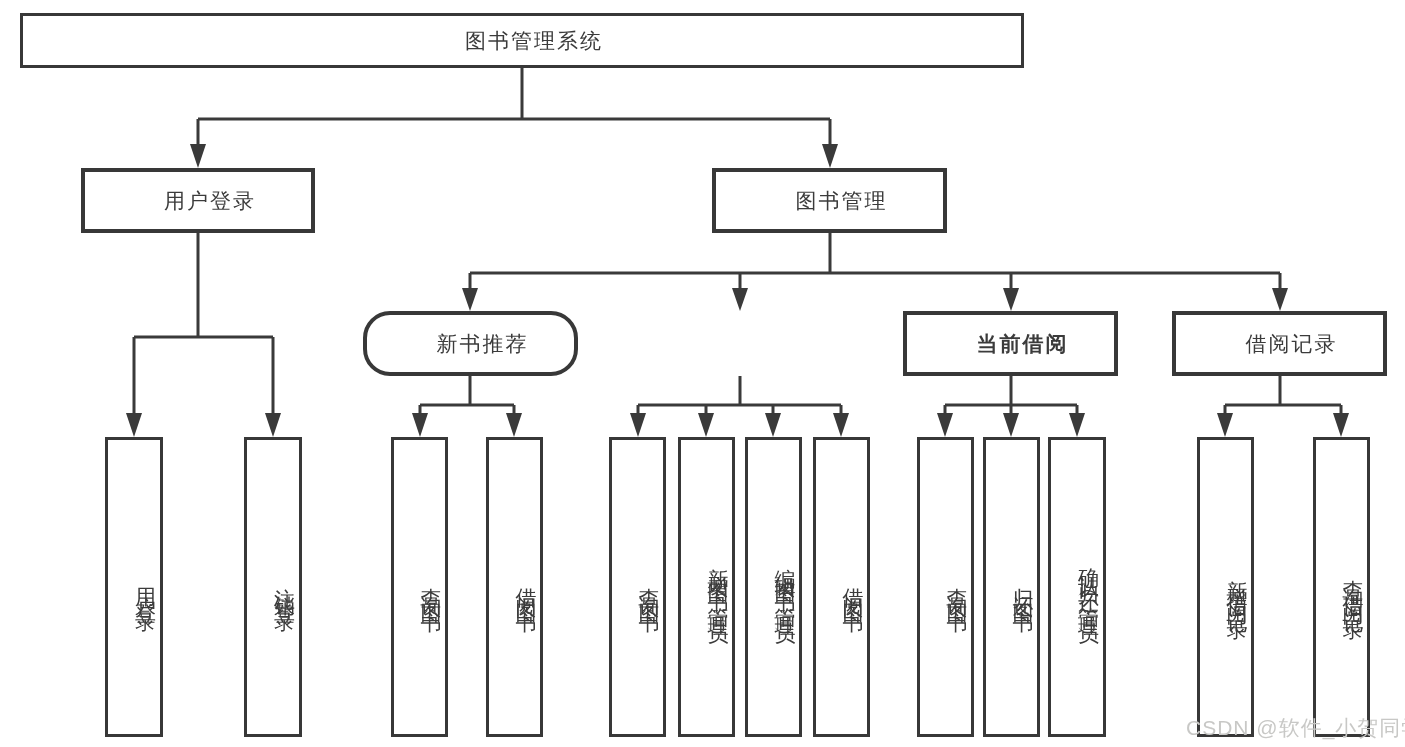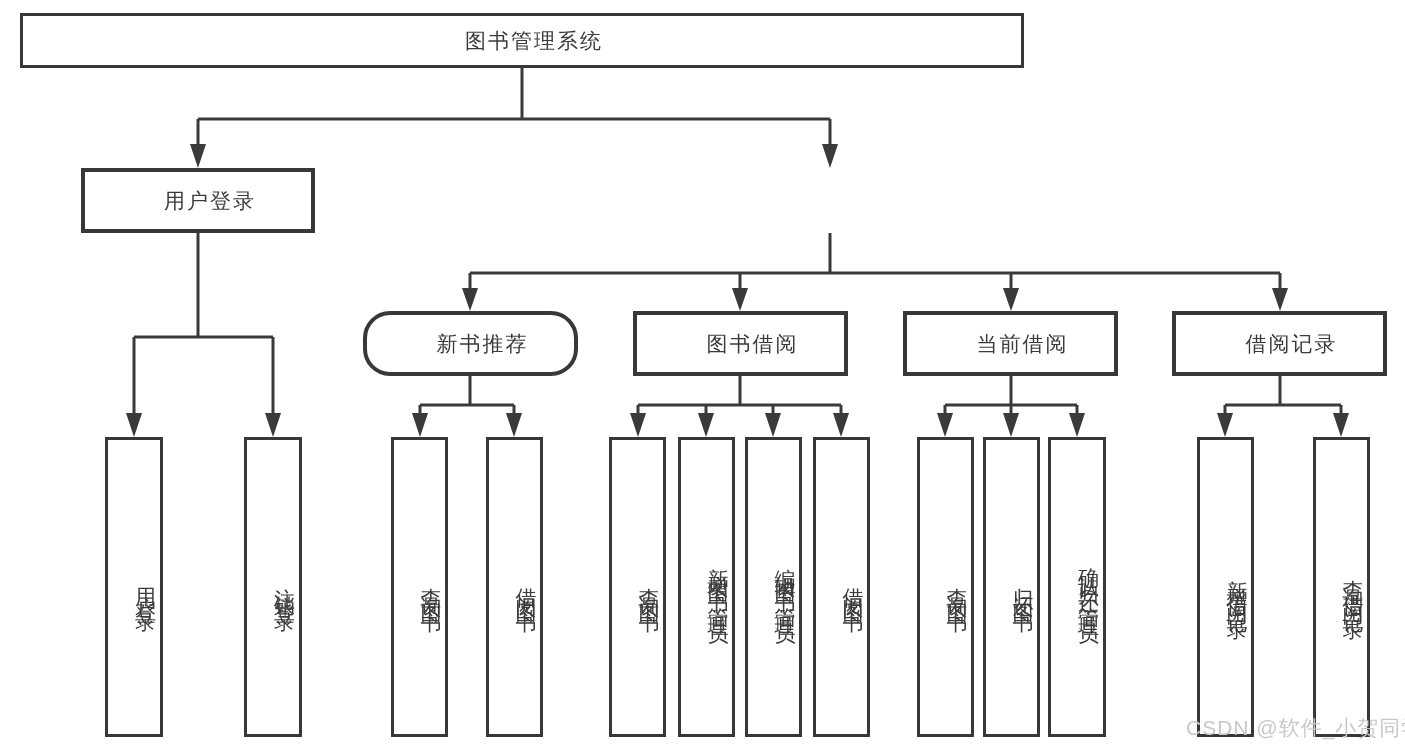--- a/index.html
+++ b/index.html
@@ -36,21 +36,21 @@
     font-size:21px;
     line-height:1.0;
     white-space:nowrap;
   }
   
   #n-root{left:20px;top:13px;width:1004px;height:55px;}
   #n-l2-login{left:81px;top:168px;width:234px;height:65px;}
   #n-l2-mgmt{left:712px;top:168px;width:235px;height:65px;}
   #n-l3-rec{left:363px;top:311px;width:215px;height:65px;border-radius:27px;}
   #n-l3-borrow{left:633px;top:311px;width:215px;height:65px;}
-  #n-l3-current{left:903px;top:311px;width:215px;height:65px;}
+  #n-l3-current{left:903px;top:311px;width:215px;height:65px;font-weight:bold;}
   #n-l3-records{left:1172px;top:311px;width:215px;height:65px;}
   #lf-g1a{left:105px;width:58px;}
   #lf-g1b{left:244px;width:58px;}
   #lf-g2a{left:391px;}
   #lf-g2b{left:486px;}
   #lf-g3a{left:609px;}
   #lf-g3b{left:678px;}
   #lf-g3c{left:745px;}
   #lf-g3d{left:813px;}
   #lf-g4a{left:917px;}
@@ -119,26 +119,26 @@
     </g>
   </svg>
 
   <div class="node" id="n-root">
     <span>图书管理系统</span>
   </div>
 
   <div class="node lvl" id="n-l2-login">
     <span>用户登录</span>
   </div>
+  <div class="node lvl" id="n-l2-mgmt">
+    <span>图书管理</span>
+  </div>
 
   <div class="node lvl" id="n-l3-rec">
     <span>新书推荐</span>
-  </div>
-  <div class="node lvl" id="n-l3-borrow">
-    <span>图书借阅</span>
   </div>
   <div class="node lvl" id="n-l3-current">
     <span>当前借阅</span>
   </div>
   <div class="node lvl" id="n-l3-records">
     <span>借阅记录</span>
   </div>
 
   <div class="node leaf" id="lf-g1a">
     <span class="vtext">用户登录</span>

